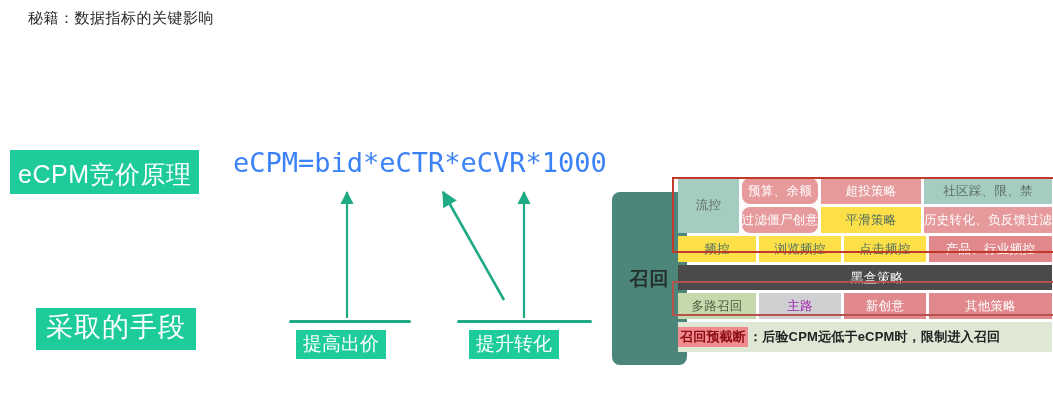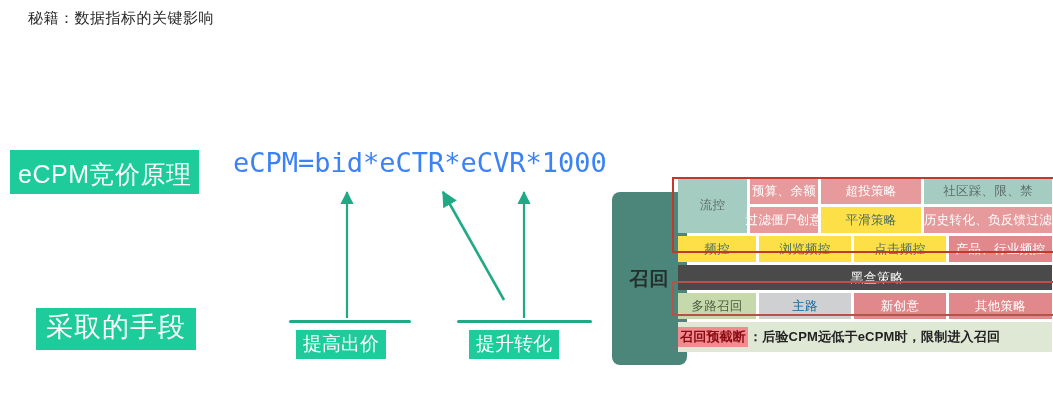--- a/index.html
+++ b/index.html
@@ -142,21 +142,21 @@
     justify-content: center;
     text-align: center;
     color: #ffffff;
     white-space: nowrap;
     letter-spacing: 0.3px;
   }
   .c-teal  { background: #a5ccc1; color: #5d6f6b; }
   .c-pink  { background: #e79a9c; color: #ffffff; }
   .c-mint  { background: #fde047; color: #4e6b62; }
   .c-pink2 { background: #e0888c; color: #ffffff; }
-  .c-gray  { background: #cfd0d1; color: #0369a1; }
+  .c-gray  { background: #cfd0d1; color: #a21caf; }
   .c-lgreen{ background: #c6d9ac; color: #4f5f42; }
   .c-dark  { background: #4a4a4a; color: #ffffff; }
 
   
   #flow-block {
     position: relative;
     display: flex;
     gap: 3px;
     margin-bottom: 3px;
   }
@@ -167,22 +167,22 @@
   #flow-right {
     flex: 1;
     display: flex;
     flex-direction: column;
     gap: 3px;
   }
   #flow-right .grid-row { margin-bottom: 0; }
 
   .cw-78  { width: 78px; }
   .cw-84  { width: 100px; text-align: center; }
-  .cw-86  { width: 68px; }
-  .cw-92  { width: 92px; }
+  .cw-86  { width: 76px; border-radius: 8px; }
+  .cw-92  { width: 82px; }
   .grow   { flex: 1; }
 
   #blackbox-row .cell { width: 100%; height: 25px; font-size: 13px; padding-left: 24px; }
 
   #note-row {
     background: #dfe8d5;
     height: 30px;
     display: flex;
     align-items: center;
     padding-left: 0;

